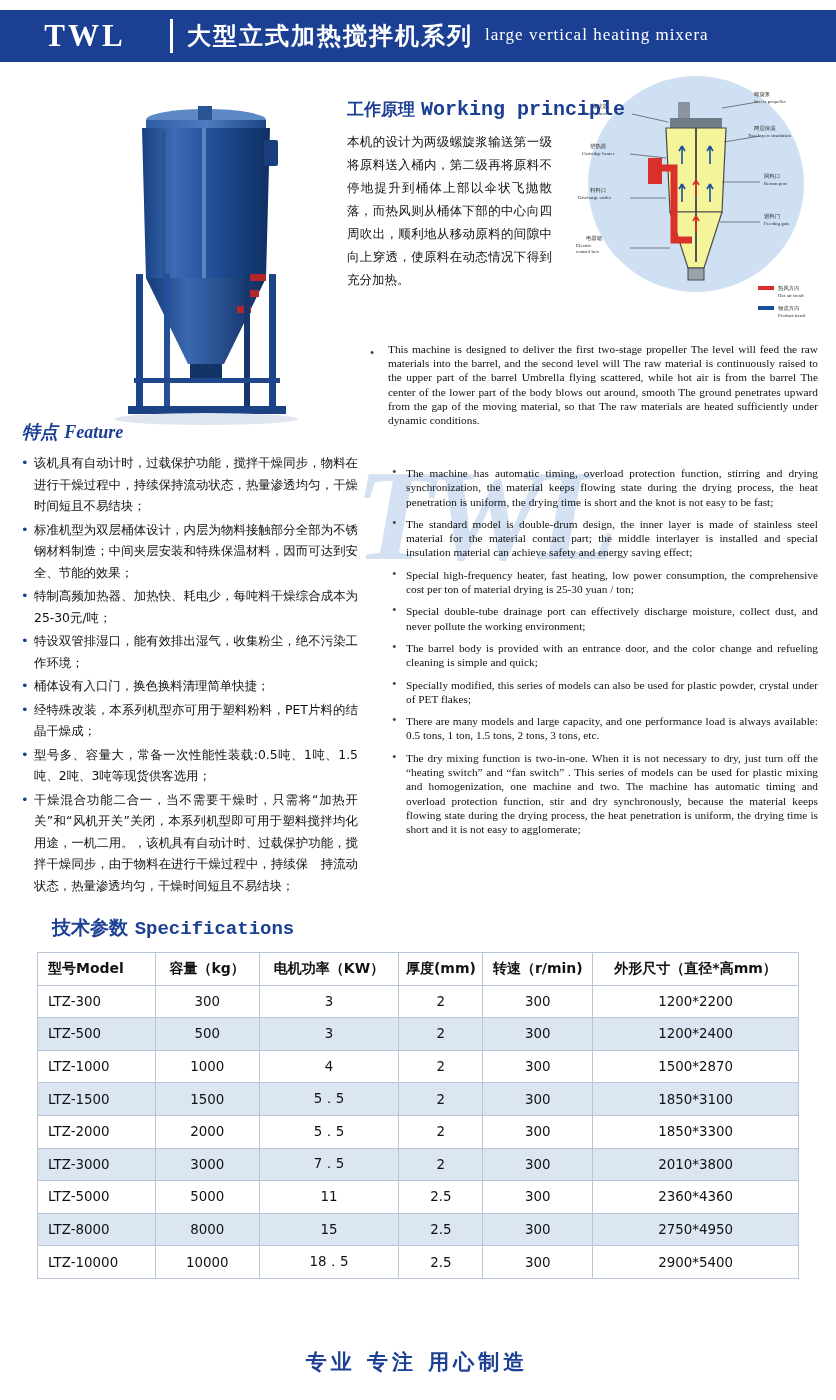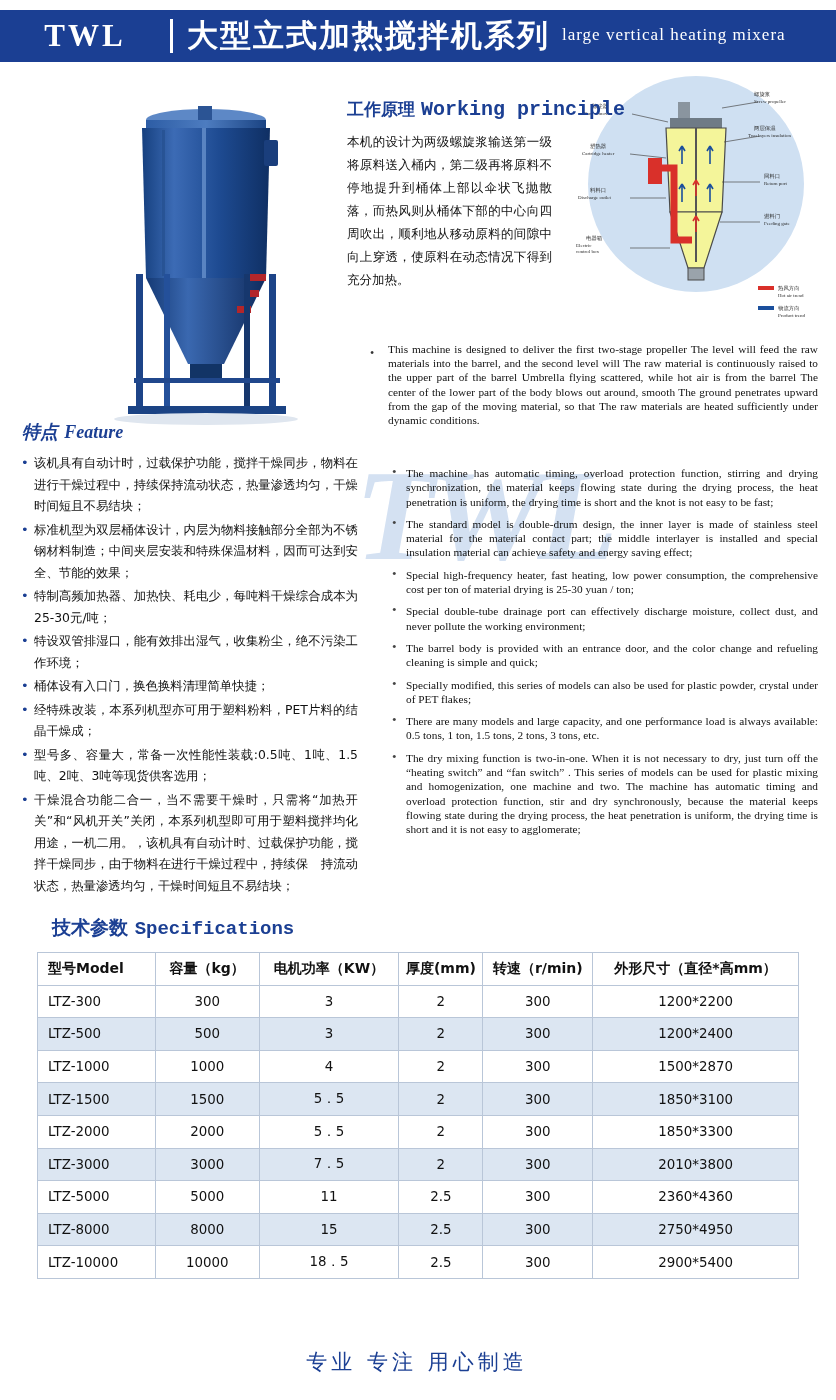--- a/index.html
+++ b/index.html
@@ -33,21 +33,21 @@
   }
   .header-divider {
     width: 3px; height: 34px;
     background: #ffffff;
     margin-right: 14px;
   }
   .header-cn {
     color: #ffffff;
     font-family: "DejaVu Sans", sans-serif;
     font-weight: bold;
-    font-size: 31px;
+    font-size: 24px;
     letter-spacing: 2px;
   }
   .header-en {
     color: #ffffff;
     font-family: "Liberation Serif", serif;
     font-size: 17px;
     letter-spacing: 1px;
     margin-left: 12px;
     padding-bottom: 2px;
   }
@@ -249,21 +249,21 @@
     left: 0; top: 1348px;
     width: 836px;
     text-align: center;
     padding-right: 70px;
     font-family: "DejaVu Sans", sans-serif;
     font-size: 21px;
     color: #1b3f93;
     letter-spacing: 4px;
     z-index: 2;
   }
-  .footer span { margin-left: 68px; }
+  .footer span { margin-left: 68px; font-weight: bold; }
 </style>
 </head>
 <body>
 
 <div class="header">
   <div class="header-logo">TWL</div>
   <div class="header-divider"></div>
   <div class="header-cn">大型立式加热搅拌机系列</div>
   <div class="header-en">large vertical heating mixera</div>
 </div>

